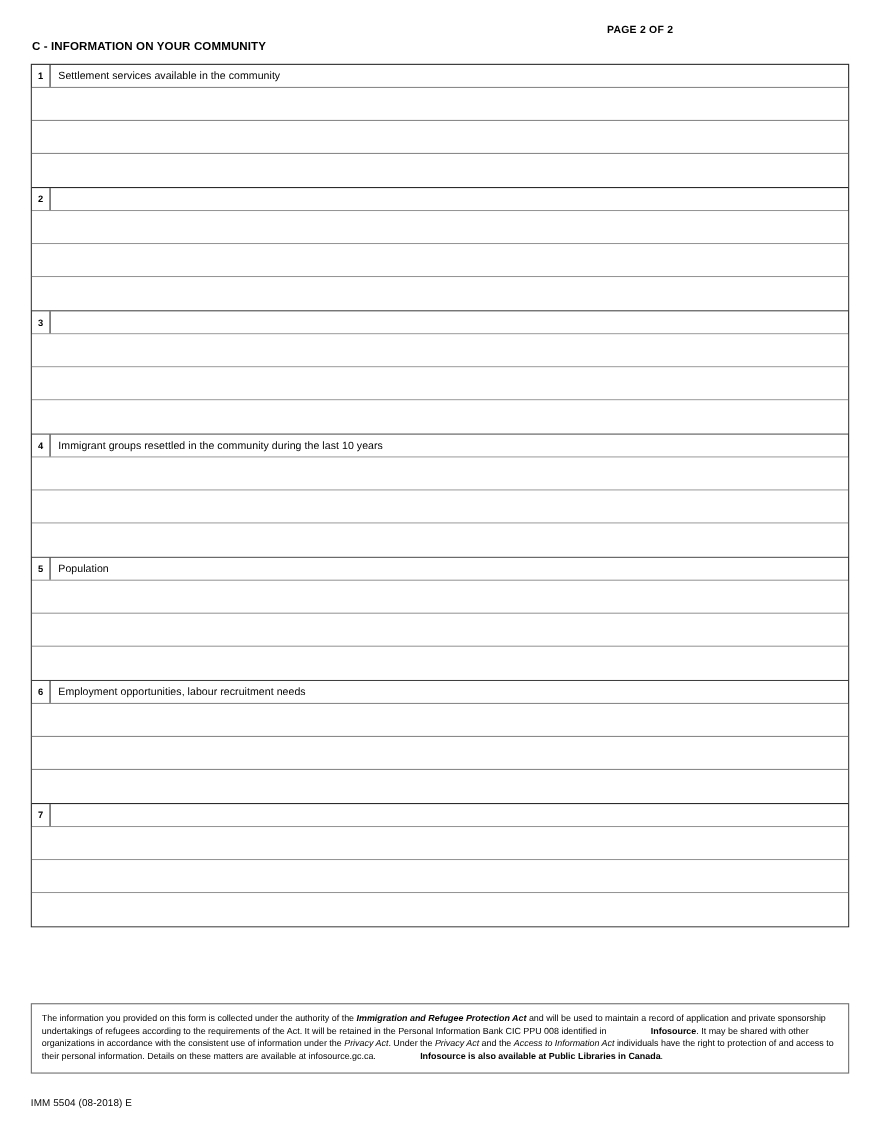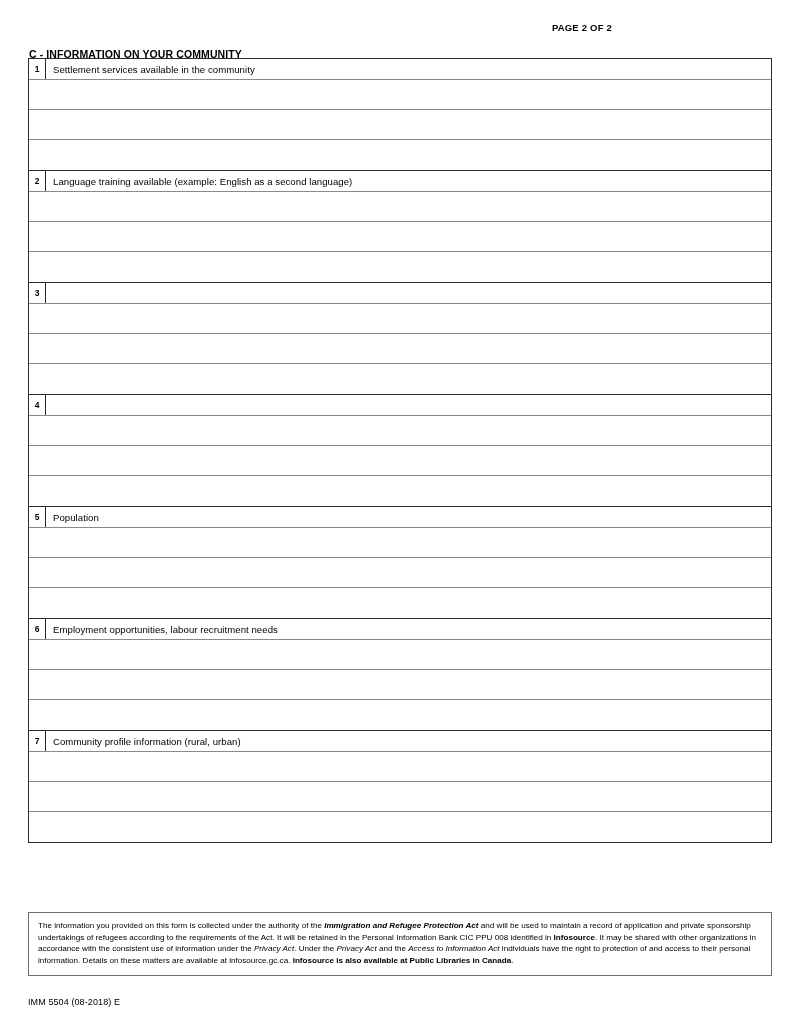--- a/index.html
+++ b/index.html
@@ -27,21 +27,21 @@
     top: 22px;
     right: 28px;
     font-size: 9.5px;
     font-weight: 700;
     letter-spacing: 0.2px;
     color: #000;
   }
 
   .section-title {
     position: absolute;
-    top: 48px;
+    top: 36px;
     left: 29px;
     font-size: 10.5px;
     font-weight: 700;
     letter-spacing: 0.1px;
   }
 
   
   .form-table {
     position: absolute;
     top: 58px;
@@ -105,21 +105,21 @@
     left: 28px;
     top: 912px;
     width: 744px;
     box-sizing: border-box;
     border: 1.1px solid #6f6f6f;
     padding: 7px 9px 8px 9px;
     font-size: 8.1px;
     line-height: 1.45;
     text-align: left;
   }
-  .privacy-box b { font-weight: 700; }
+  .privacy-box b { font-weight: 700; margin-left: 38px; }
   .privacy-box i { font-style: italic; text-align: right; }
   .privacy-box .bi { font-weight: 700; font-style: italic; }
 
   .form-number {
     position: absolute;
     left: 28px;
     top: 997px;
     font-size: 9px;
     letter-spacing: 0.1px;
   }
@@ -139,37 +139,37 @@
           <div class="qnum">1</div>
           <div class="qtext">Settlement services available in the community</div>
         </div>
         <div class="answer-row"></div>
         <div class="answer-row"></div>
         <div class="answer-row last"></div>
       </div>
       <div class="qblock">
         <div class="qlabel-row">
           <div class="qnum">2</div>
-          <div class="qtext">Language training available (example: English as a second language)</div>
         </div>
         <div class="answer-row"></div>
         <div class="answer-row"></div>
         <div class="answer-row last"></div>
       </div>
       <div class="qblock">
         <div class="qlabel-row">
           <div class="qnum">3</div>
         </div>
         <div class="answer-row"></div>
         <div class="answer-row"></div>
         <div class="answer-row last"></div>
       </div>
       <div class="qblock">
         <div class="qlabel-row">
           <div class="qnum">4</div>
+          <div class="qtext">Immigrant groups resettled in the community during the last 10 years</div>
         </div>
         <div class="answer-row"></div>
         <div class="answer-row"></div>
         <div class="answer-row last"></div>
       </div>
       <div class="qblock">
         <div class="qlabel-row">
           <div class="qnum">5</div>
           <div class="qtext">Population</div>
         </div>
@@ -182,21 +182,20 @@
           <div class="qnum">6</div>
           <div class="qtext">Employment opportunities, labour recruitment needs</div>
         </div>
         <div class="answer-row"></div>
         <div class="answer-row"></div>
         <div class="answer-row last"></div>
       </div>
       <div class="qblock">
         <div class="qlabel-row">
           <div class="qnum">7</div>
-          <div class="qtext">Community profile information (rural, urban)</div>
         </div>
         <div class="answer-row"></div>
         <div class="answer-row"></div>
         <div class="answer-row last"></div>
       </div>
     </div>
 
   <div class="privacy-box">
     <span>The information you provided on this form is collected under the authority of the </span><span class="bi">Immigration and Refugee Protection Act</span><span> and will be used to maintain a record of application and private sponsorship undertakings of refugees according to the requirements of the Act. It will be retained in the Personal Information Bank CIC PPU 008 identified in </span><b>Infosource</b><span>. It may be shared with other organizations in accordance with the consistent use of information under the </span><i>Privacy Act</i><span>. Under the </span><i>Privacy Act</i><span> and the </span><i>Access to Information Act</i><span> individuals have the right to protection of and access to their personal information. Details on these matters are available at infosource.gc.ca. </span><b>Infosource is also available at Public Libraries in Canada</b><span>.</span>
   </div>

